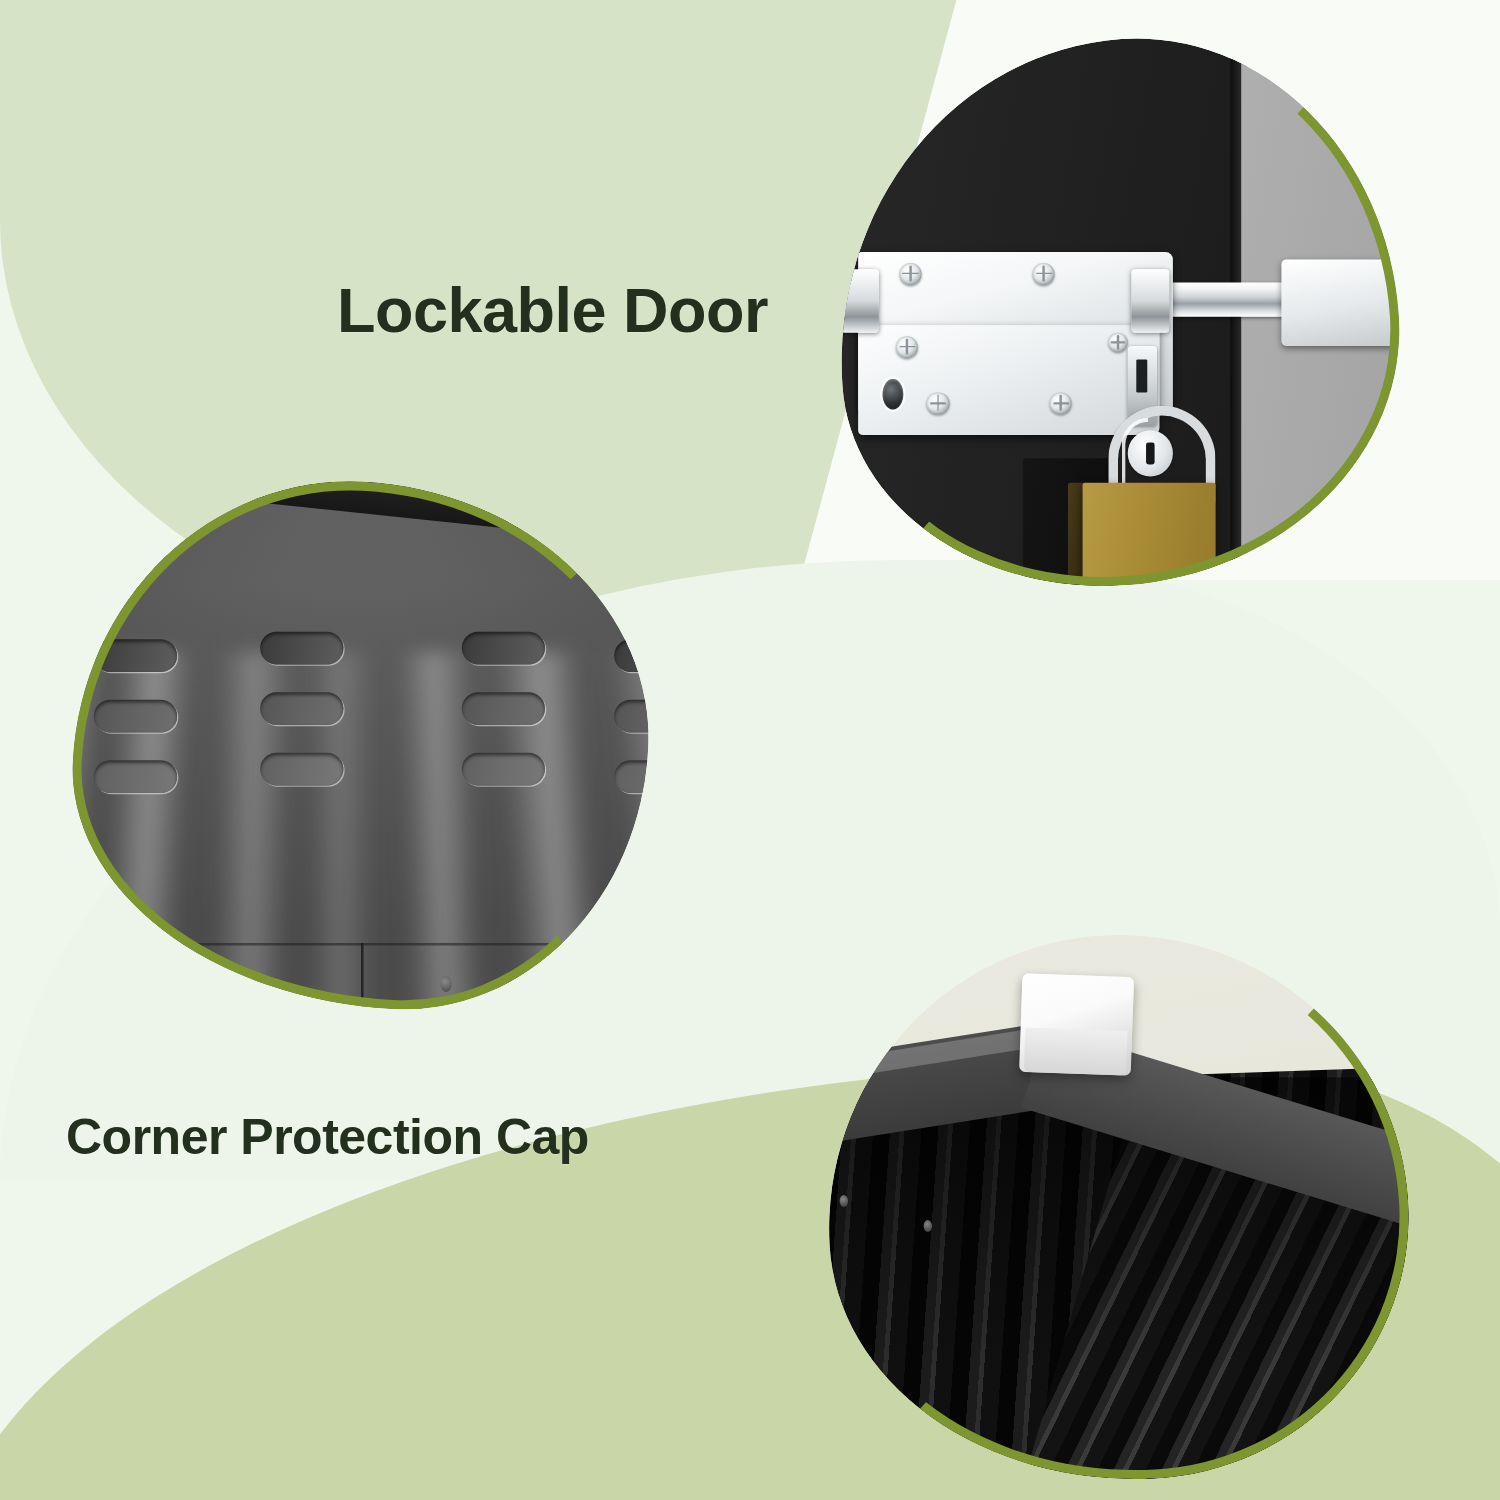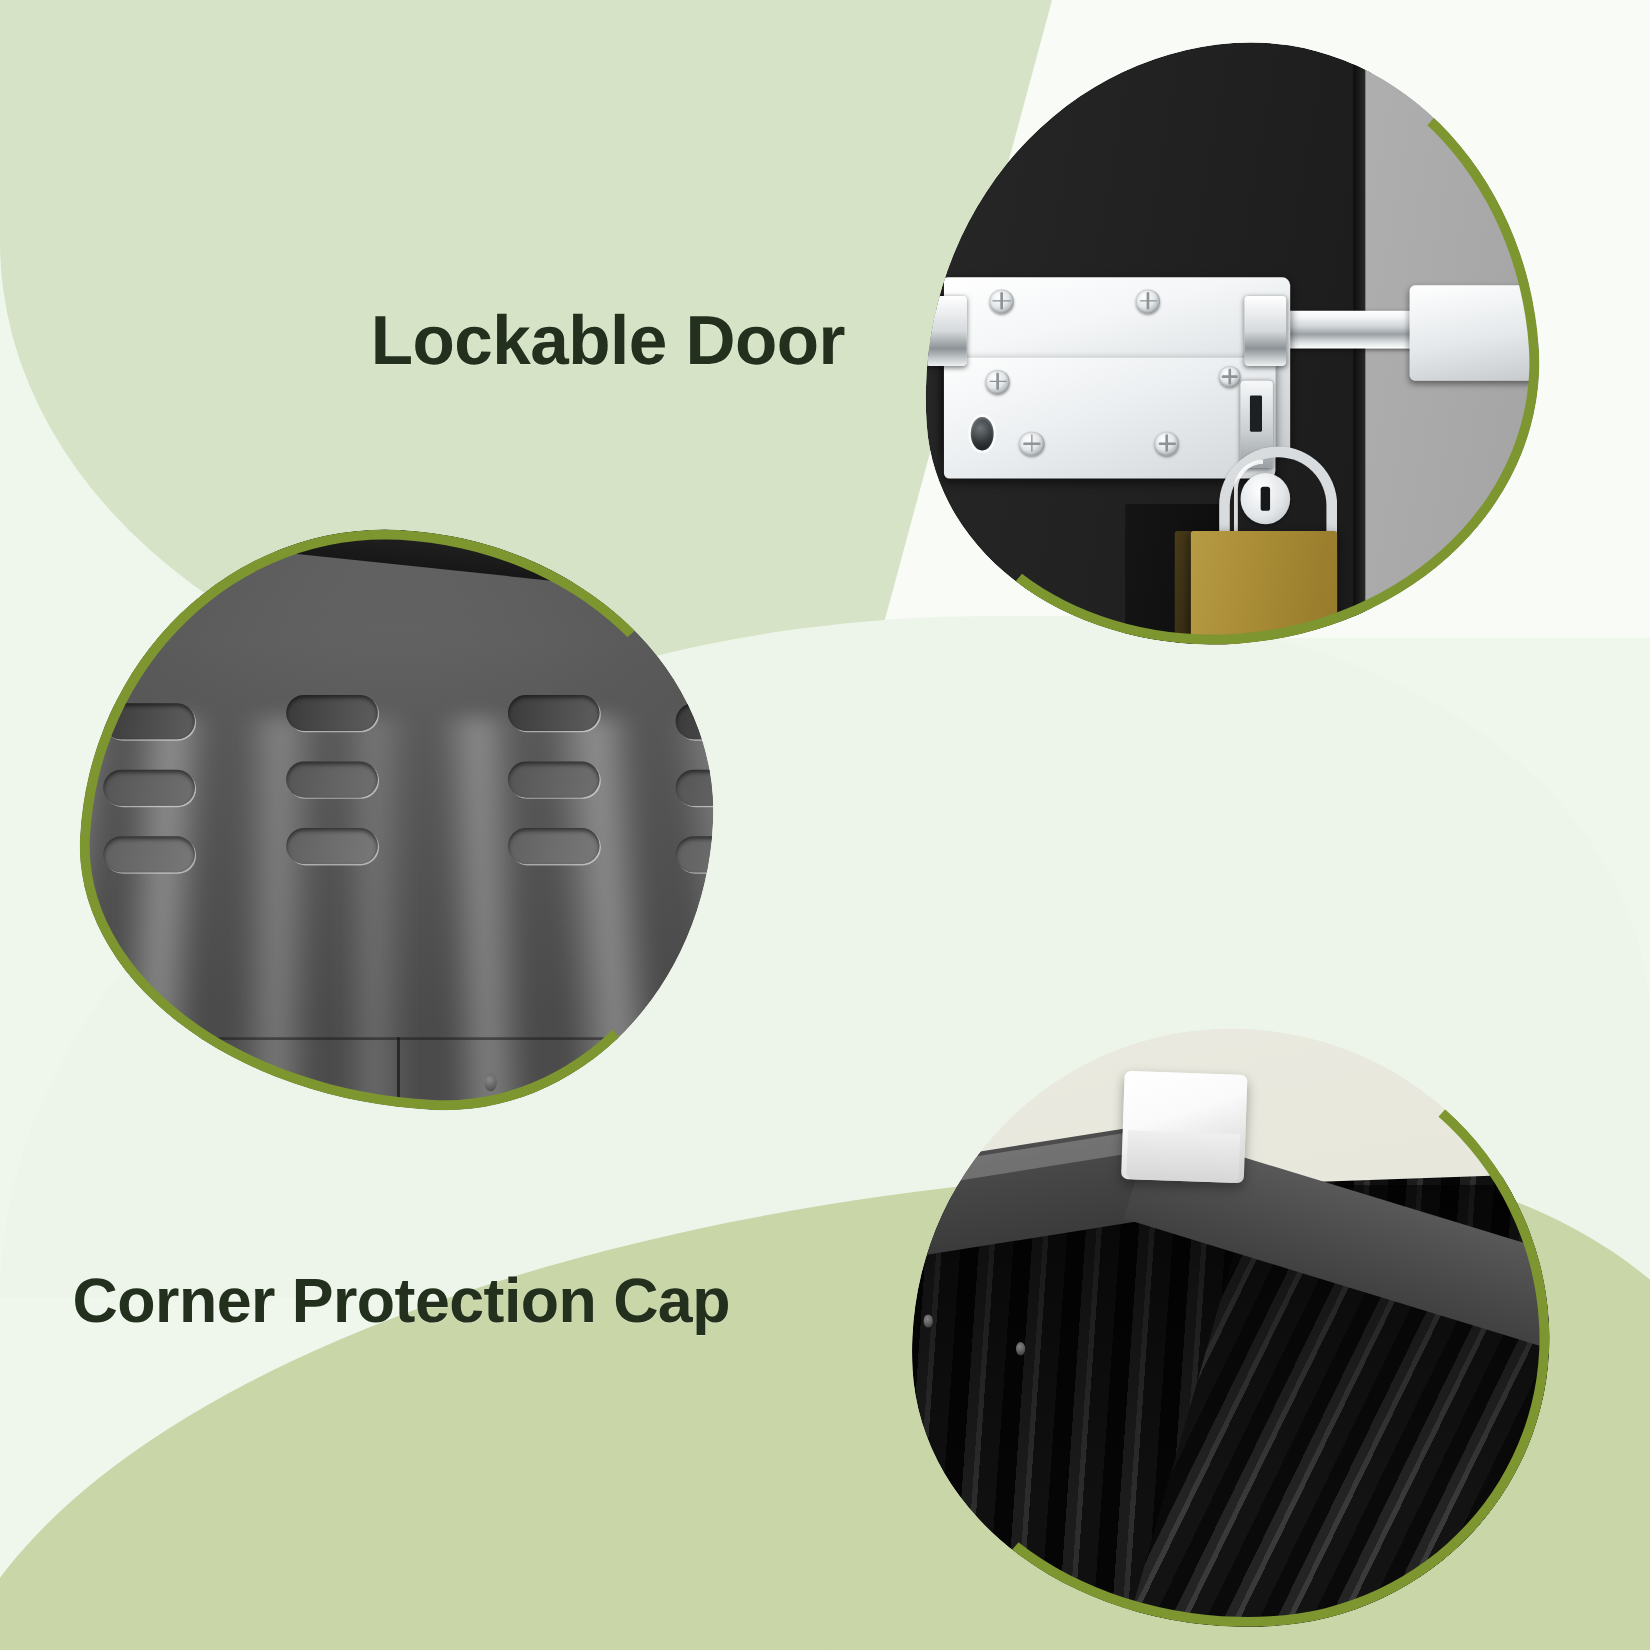--- a/index.html
+++ b/index.html
@@ -221,21 +221,21 @@
   .label{
     position:absolute;
     font-weight:700;
     color:#23301d;
     letter-spacing:-0.5px;
     white-space:nowrap;
     text-shadow:0 1px 1px rgba(255,255,255,.25);
   }
   #label-door{top:274px;left:337px;font-size:63px;}
   #label-vent{top:734px;left:676px;font-size:63px;}
-  #label-corner{top:1150px;left:66px;font-size:57px;}
+  #label-corner{top:1108px;left:66px;font-size:50px;}
 </style>
 </head>
 <body>
 
 <div id="stage">
 
   <div class="bg-base"></div>
   <div class="bg-sage-top2"></div>
   <div class="bg-white-tr"></div>
   <div class="bg-mint-mid"></div>

